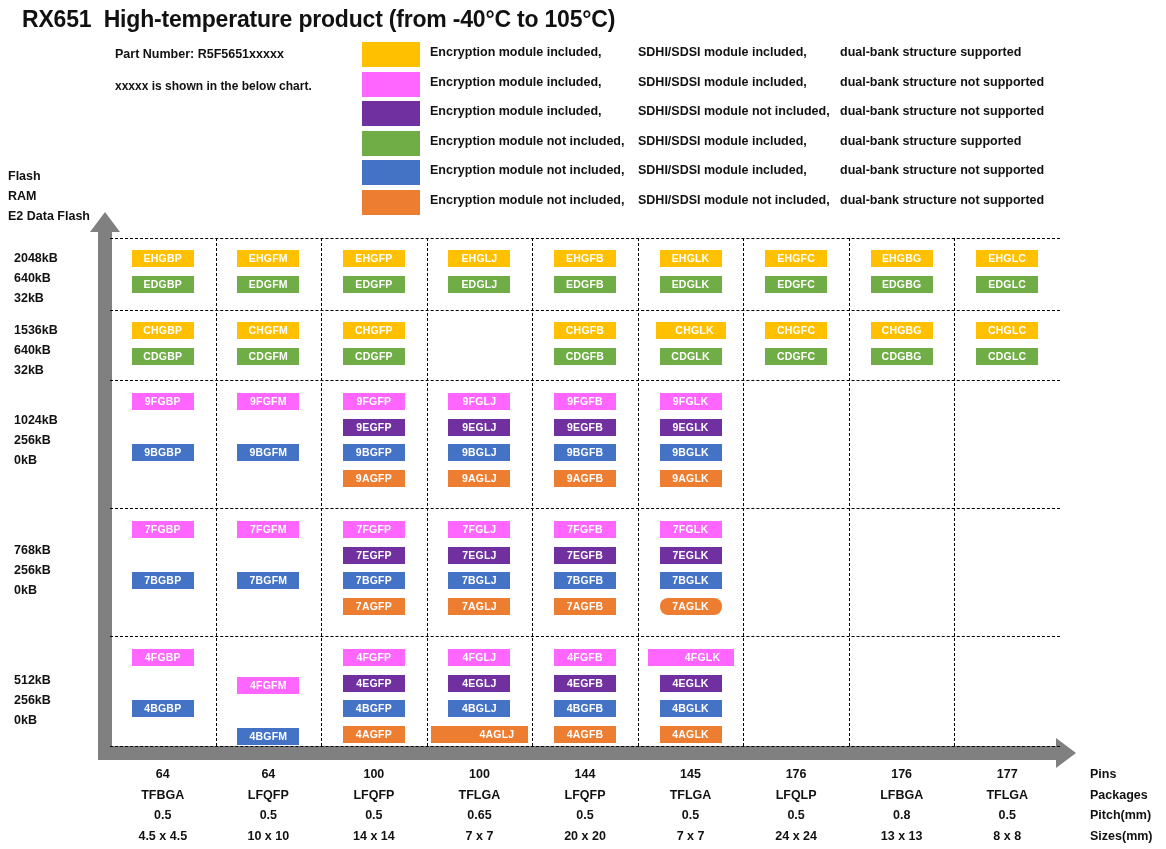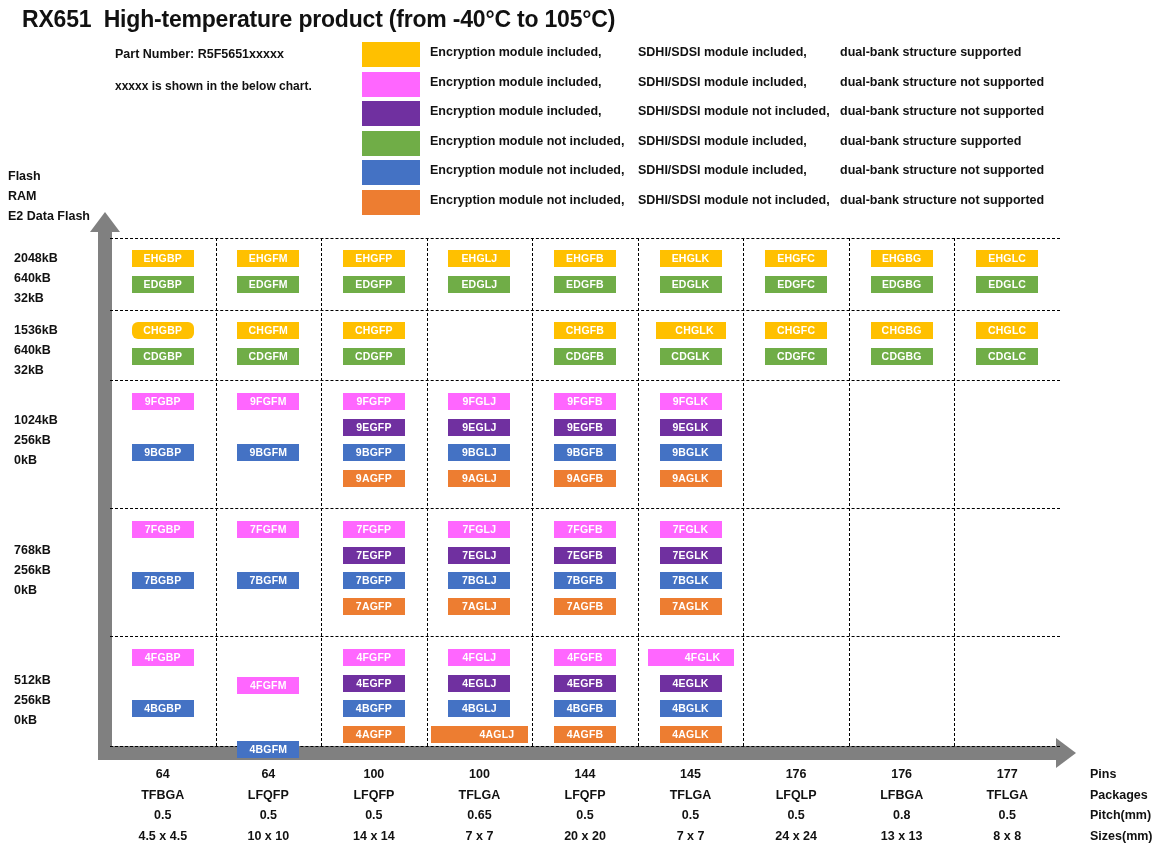--- a/index.html
+++ b/index.html
@@ -277,21 +277,21 @@
       <div class="cell" style="left: 844.444px; top: 0px; width: 105.556px; height: 72px; padding-top: 12px; box-sizing: border-box;">
         <div class="chip-slot">
           <div class="chip" style="background: rgb(255, 192, 0);">EHGLC</div>
         </div>
         <div class="chip-slot">
           <div class="chip" style="background: rgb(112, 173, 71);">EDGLC</div>
         </div>
       </div>
       <div class="cell" style="left: 0px; top: 72px; width: 105.556px; height: 70px; padding-top: 12px; box-sizing: border-box;">
         <div class="chip-slot">
-          <div class="chip" style="background: rgb(255, 192, 0); border-radius: 6px;">CHGBP</div>
+          <div class="chip" style="background: rgb(255, 192, 0);">CHGBP</div>
         </div>
         <div class="chip-slot">
           <div class="chip" style="background: rgb(112, 173, 71);">CDGBP</div>
         </div>
       </div>
       <div class="cell" style="left: 105.556px; top: 72px; width: 105.556px; height: 70px; padding-top: 12px; box-sizing: border-box;">
         <div class="chip-slot">
           <div class="chip" style="background: rgb(255, 192, 0);">CHGFM</div>
         </div>
         <div class="chip-slot">
@@ -491,21 +491,21 @@
         <div class="chip-slot">
           <div class="chip" style="background: rgb(255, 102, 255);">7FGLK</div>
         </div>
         <div class="chip-slot">
           <div class="chip" style="background: rgb(112, 48, 160);">7EGLK</div>
         </div>
         <div class="chip-slot">
           <div class="chip" style="background: rgb(68, 114, 196);">7BGLK</div>
         </div>
         <div class="chip-slot">
-          <div class="chip" style="background: rgb(237, 125, 49);">7AGLK</div>
+          <div class="chip" style="background: rgb(237, 125, 49); border-radius: 8px;">7AGLK</div>
         </div>
       </div>
       <div class="cell" style="left: 633.333px; top: 270px; width: 105.556px; height: 128px; padding-top: 13px; box-sizing: border-box;"></div>
       <div class="cell" style="left: 738.889px; top: 270px; width: 105.556px; height: 128px; padding-top: 13px; box-sizing: border-box;"></div>
       <div class="cell" style="left: 844.444px; top: 270px; width: 105.556px; height: 128px; padding-top: 13px; box-sizing: border-box;"></div>
       <div class="cell" style="left: 0px; top: 398px; width: 105.556px; height: 110px; padding-top: 13px; box-sizing: border-box;">
         <div class="chip-slot">
           <div class="chip" style="background: rgb(255, 102, 255);">4FGBP</div>
         </div>
         <div class="chip-slot empty"></div>
@@ -513,21 +513,21 @@
           <div class="chip" style="background: rgb(68, 114, 196);">4BGBP</div>
         </div>
         <div class="chip-slot empty"></div>
       </div>
       <div class="cell" style="left: 105.556px; top: 398px; width: 105.556px; height: 110px; padding-top: 13px; box-sizing: border-box;">
         <div class="chip-slot">
           <div class="chip" style="background: rgb(255, 102, 255); margin-top: 28px;">4FGFM</div>
         </div>
         <div class="chip-slot empty"></div>
         <div class="chip-slot">
-          <div class="chip" style="background: rgb(68, 114, 196); margin-top: 13px;">4BGFM</div>
+          <div class="chip" style="background: rgb(68, 114, 196);">4BGFM</div>
         </div>
         <div class="chip-slot empty"></div>
       </div>
       <div class="cell" style="left: 211.111px; top: 398px; width: 105.556px; height: 110px; padding-top: 13px; box-sizing: border-box;">
         <div class="chip-slot">
           <div class="chip" style="background: rgb(255, 102, 255);">4FGFP</div>
         </div>
         <div class="chip-slot">
           <div class="chip" style="background: rgb(112, 48, 160);">4EGFP</div>
         </div>

